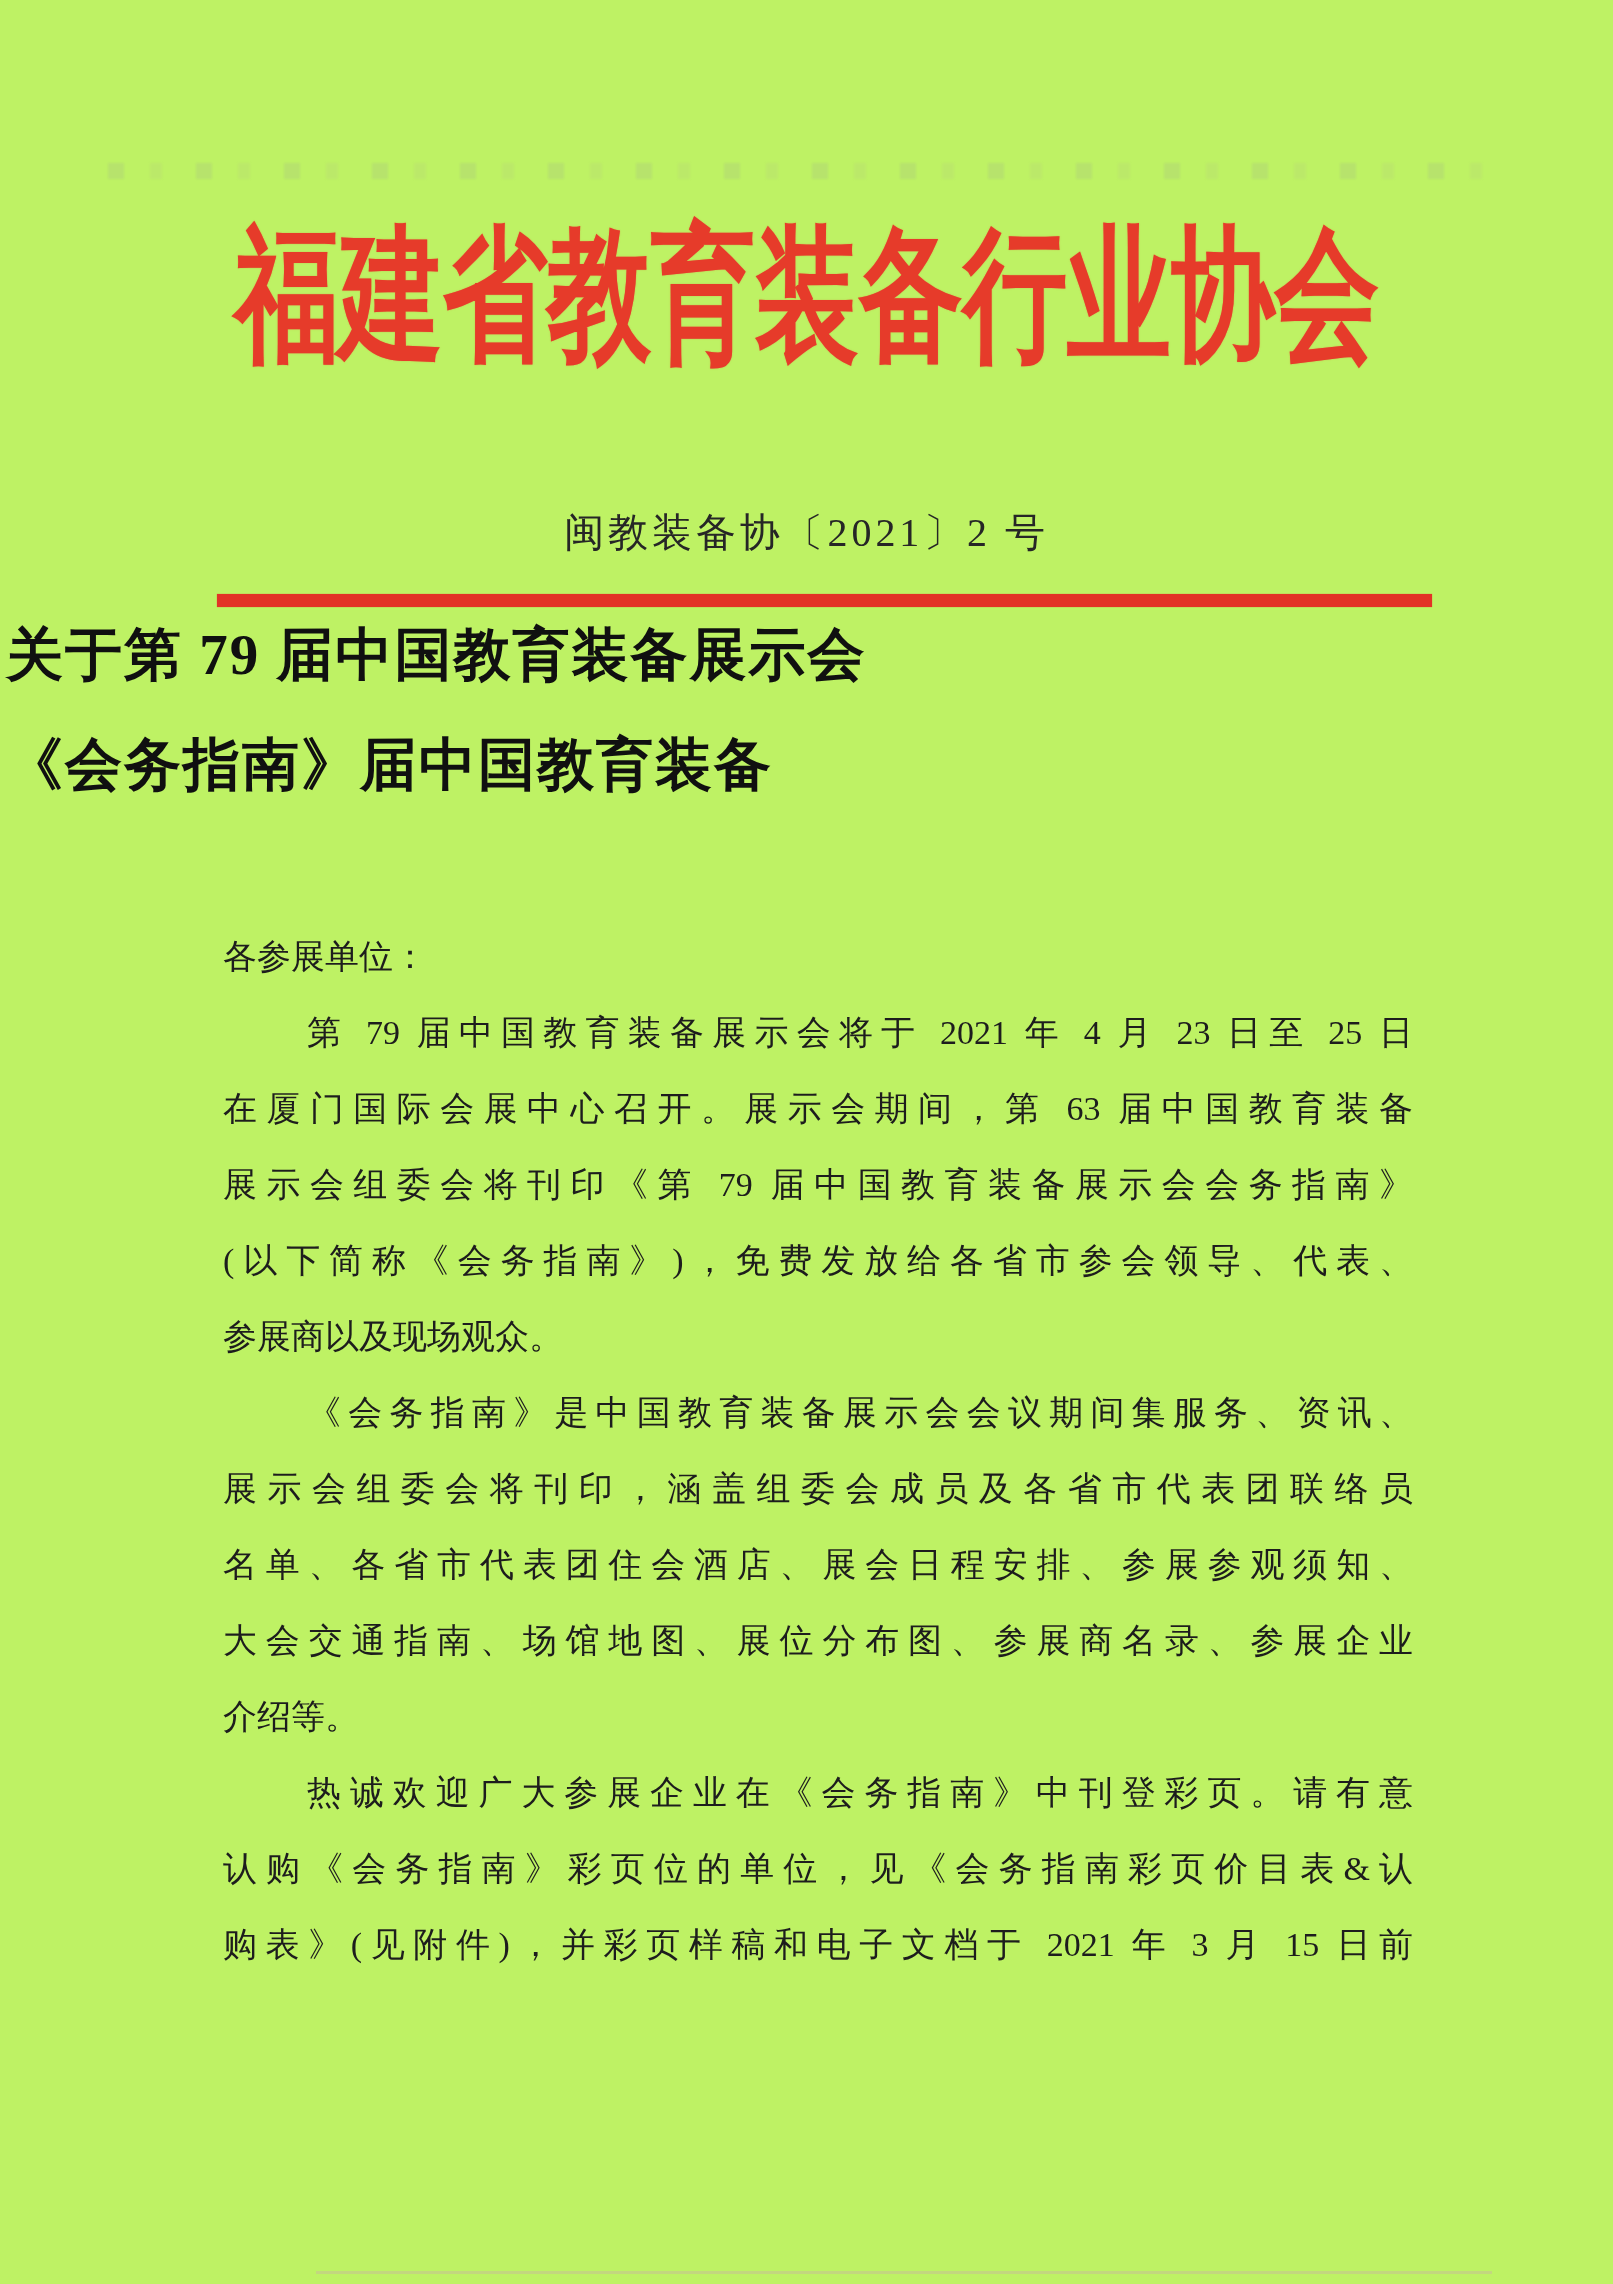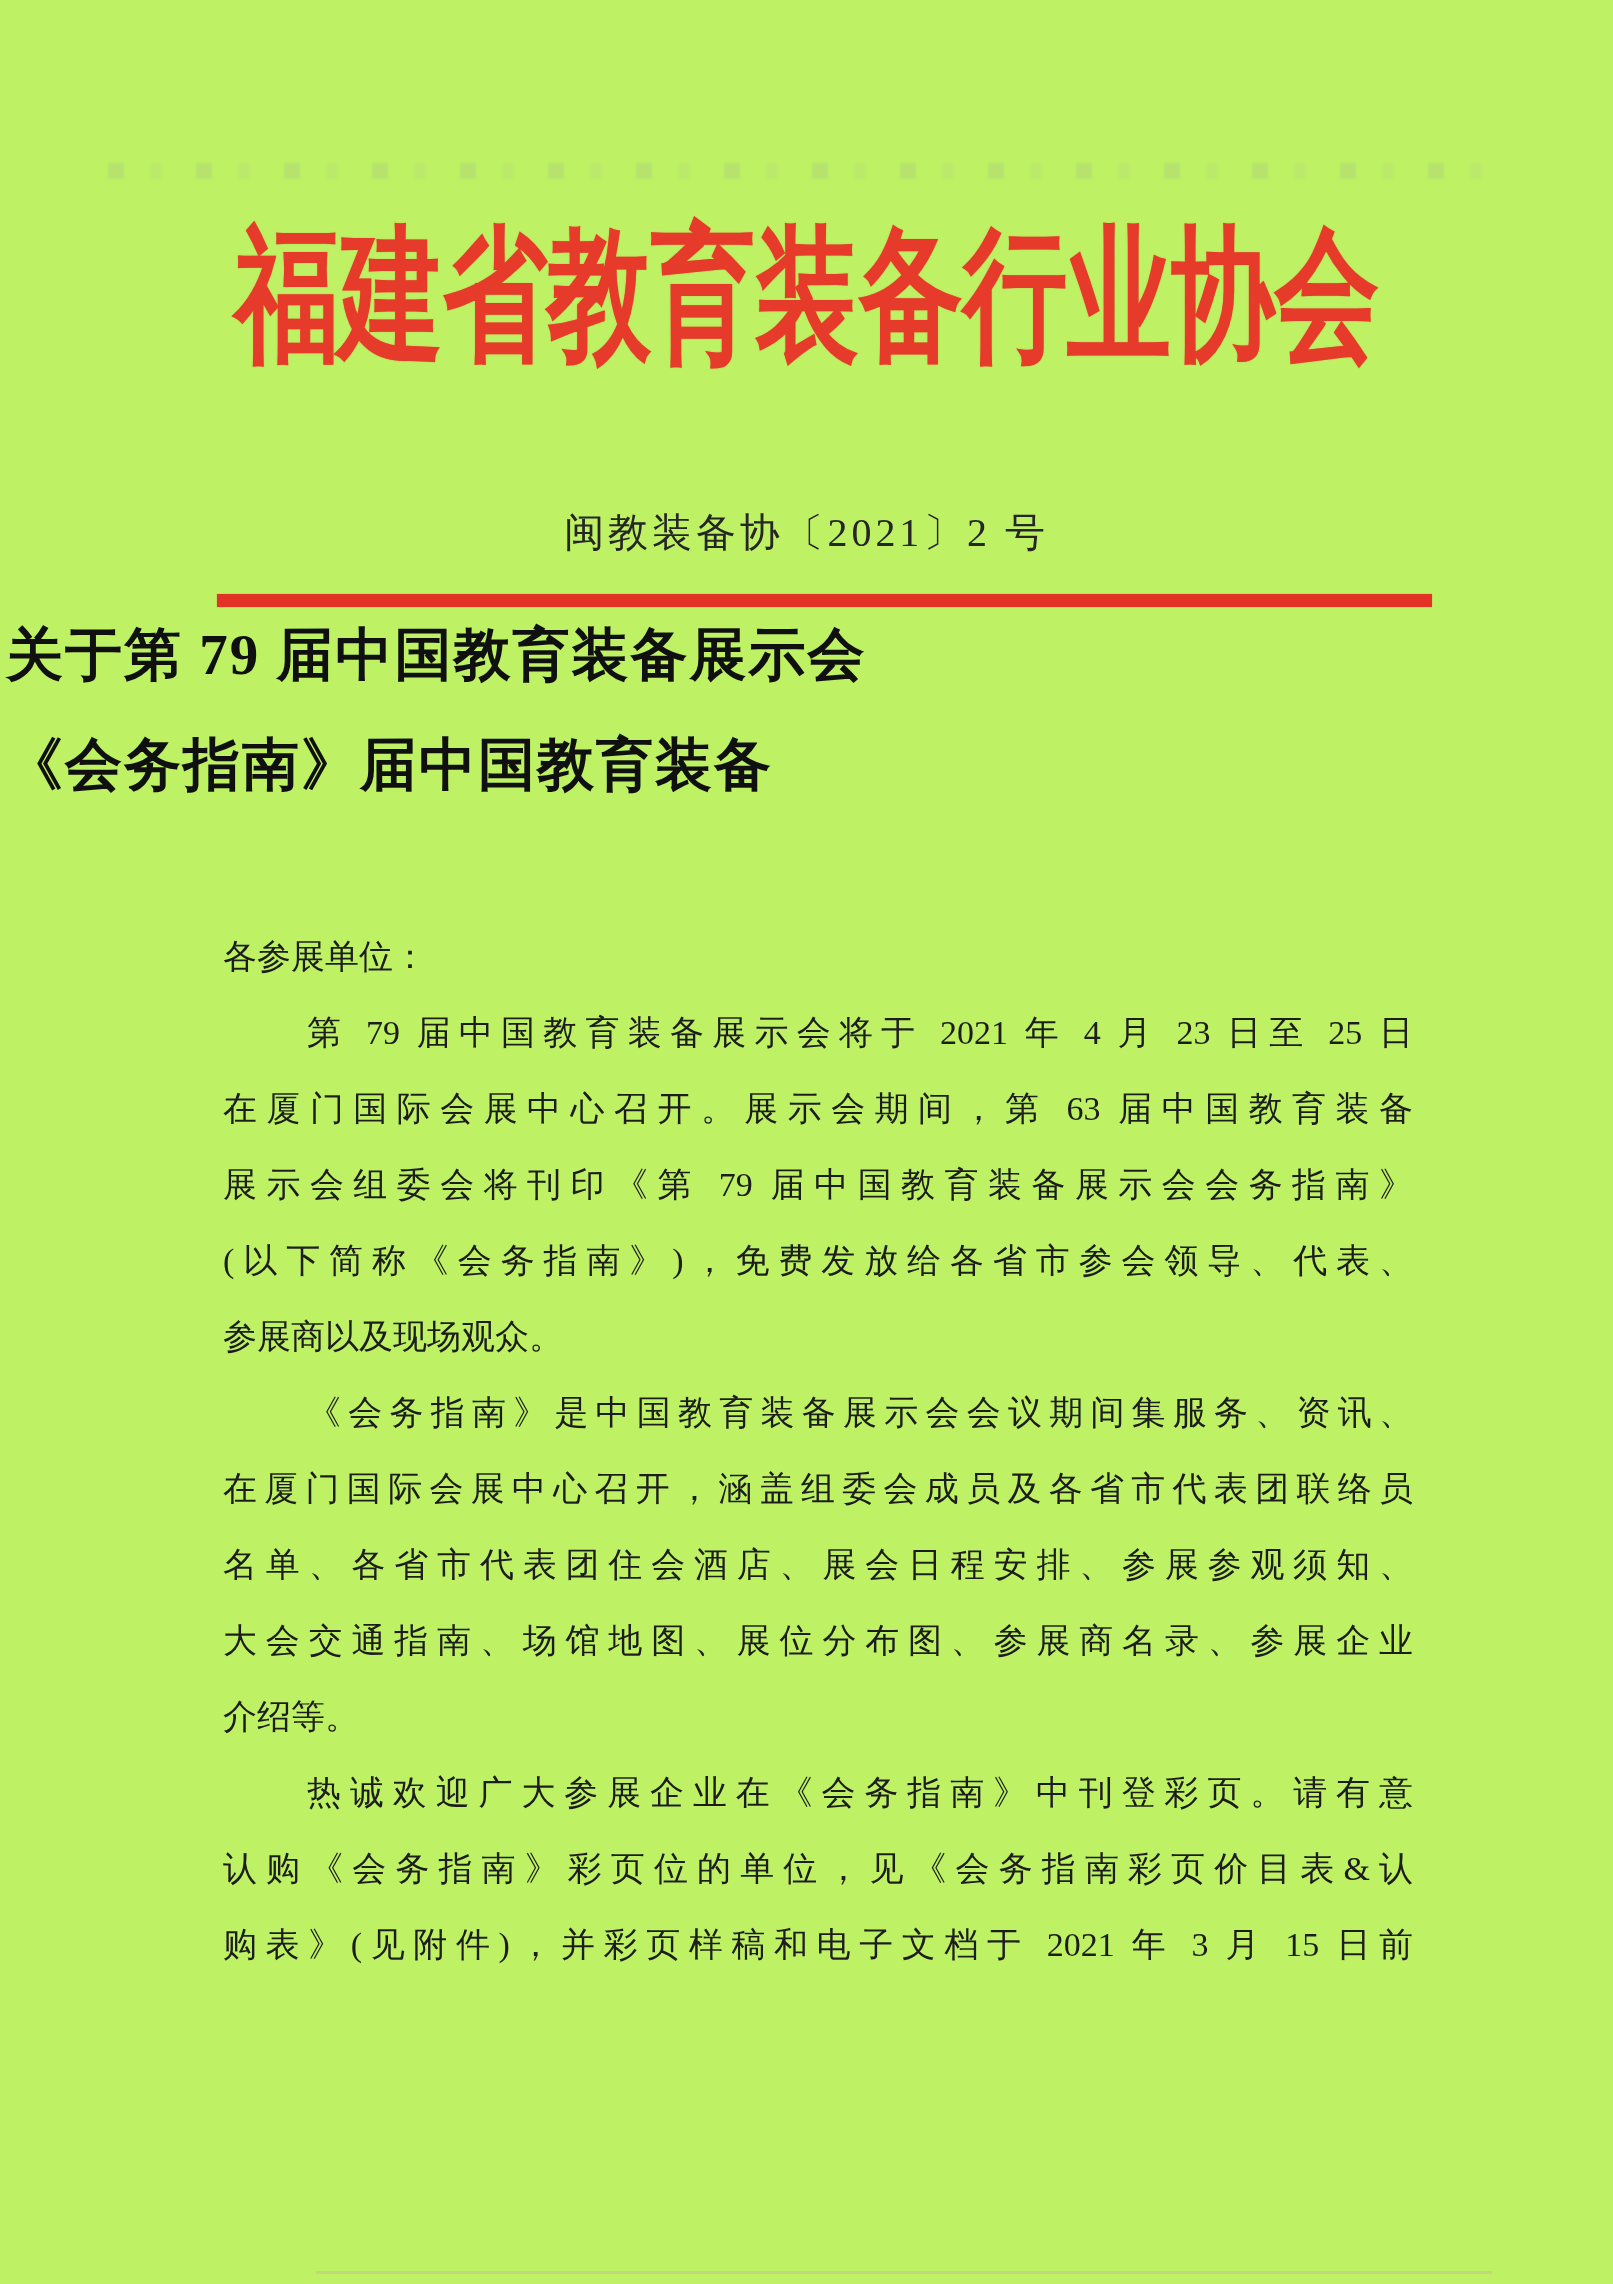--- a/index.html
+++ b/index.html
@@ -95,21 +95,21 @@
   </div>
 
   <div class="body-text">
     <div class="line plain">各参展单位：</div>
     <div class="line indent">第 79 届中国教育装备展示会将于 2021 年 4 月 23 日至 25 日</div>
     <div class="line">在厦门国际会展中心召开。展示会期间，第 63 届中国教育装备</div>
     <div class="line">展示会组委会将刊印《第 79 届中国教育装备展示会会务指南》</div>
     <div class="line">(以下简称《会务指南》)，免费发放给各省市参会领导、代表、</div>
     <div class="line plain">参展商以及现场观众。</div>
     <div class="line indent">《会务指南》是中国教育装备展示会会议期间集服务、资讯、</div>
-    <div class="line">在厦门国际会展中心召开，涵盖组委会成员及各省市代表团联络员</div>
+    <div class="line">展示会组委会将刊印，涵盖组委会成员及各省市代表团联络员</div>
     <div class="line">名单、各省市代表团住会酒店、展会日程安排、参展参观须知、</div>
     <div class="line">大会交通指南、场馆地图、展位分布图、参展商名录、参展企业</div>
     <div class="line plain">介绍等。</div>
     <div class="line indent">热诚欢迎广大参展企业在《会务指南》中刊登彩页。请有意</div>
     <div class="line">认购《会务指南》彩页位的单位，见《会务指南彩页价目表&amp;认</div>
     <div class="line">购表》(见附件)，并彩页样稿和电子文档于 2021 年 3 月 15 日前</div>
   </div>
 
   <div class="bottom-faint-line"></div>
 

